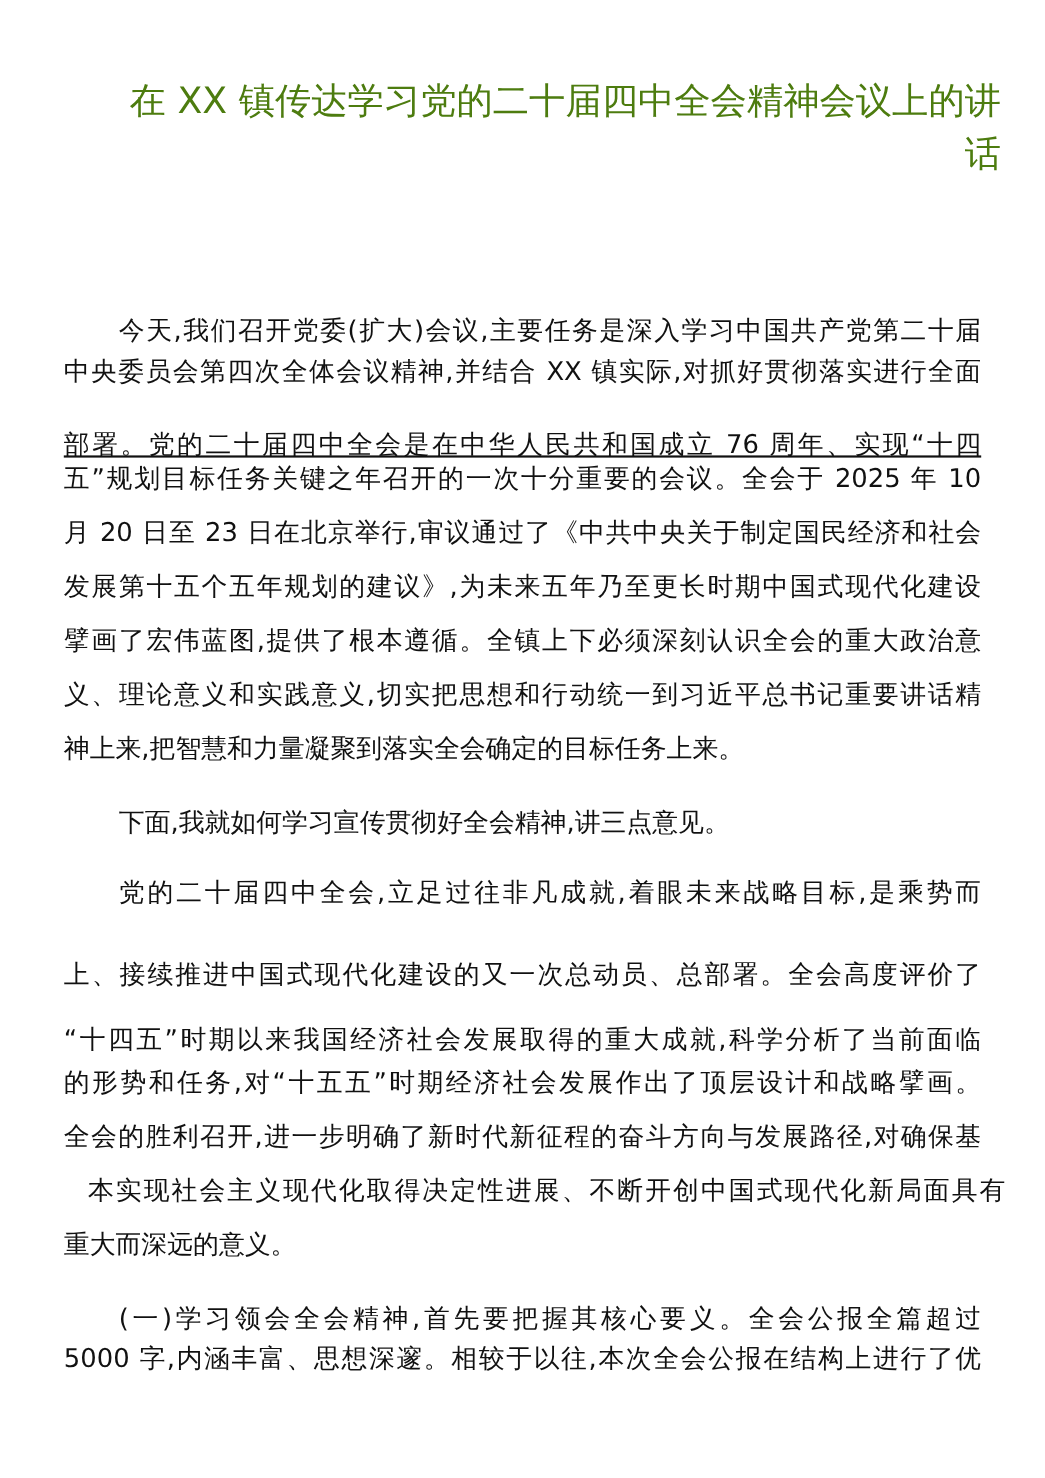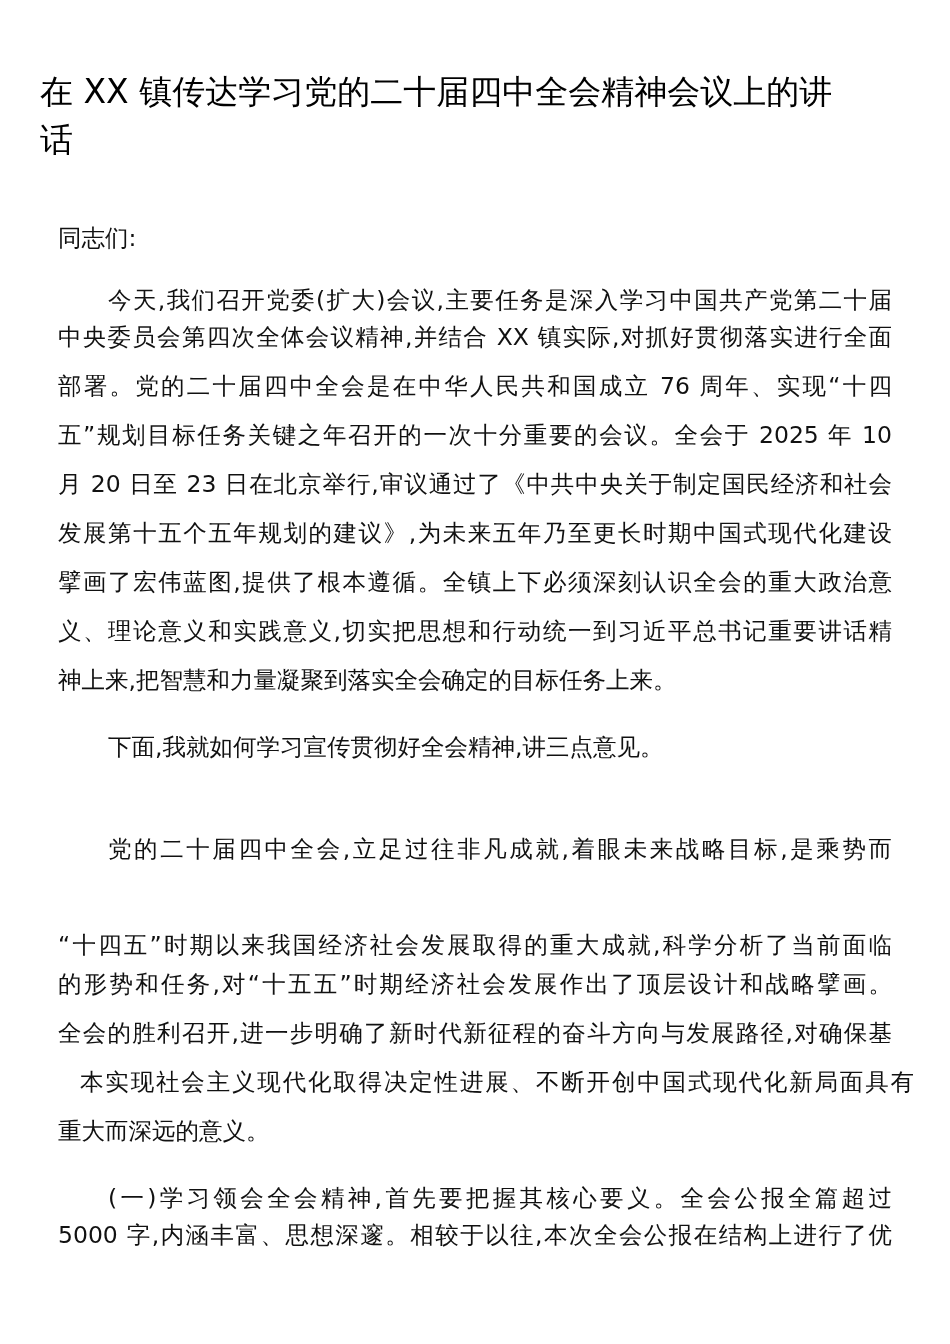--- a/index.html
+++ b/index.html
@@ -19,25 +19,25 @@
     position: absolute;
     left: 0; top: 0;
     width: 950px;
     height: 1344px;
     background: #ffffff;
   }
   .title {
     position: absolute;
     left: 40px;
     width: 870px;
-    text-align: left;
+    text-align: right;
     font-size: 33px;
     line-height: 40px;
     letter-spacing: 0px;
-    color: #000000;
+    color: #4d7c0f;
     white-space: nowrap;
   }
   .title-line-1 { top: 72px; }
   .title-line-2 { top: 120px; }
   .line {
     position: absolute;
     left: 58px;
     width: 834px;
     font-size: 23.5px;
     line-height: 30px;
@@ -51,36 +51,36 @@
   .line.short { text-align-last: left; }
   .heading { font-size: 22px; }
 </style>
 </head>
 <body>
 
 <div class="page">
   <div class="title title-line-1">在 XX 镇传达学习党的二十届四中全会精神会议上的讲</div>
   <div class="title title-line-2">话</div>
 
-  <div class="line short" style="top:223px;">同志们:</div>
 
   <div class="line indent" style="top:273px;">今天,我们召开党委(扩大)会议,主要任务是深入学习中国共产党第二十届</div>
   <div class="line" style="top:322px;">中央委员会第四次全体会议精神,并结合 XX 镇实际,对抓好贯彻落实进行全面</div>
-  <div class="line" style="top:371px;">部署。党的二十届四中全会是在中华人民共和国成立 76 周年、实现“十四</div>
+  <div class="line" style="top:389px;text-decoration:underline;">部署。党的二十届四中全会是在中华人民共和国成立 76 周年、实现“十四</div>
   <div class="line" style="top:420px;">五”规划目标任务关键之年召开的一次十分重要的会议。全会于 2025 年 10</div>
   <div class="line" style="top:469px;">月 20 日至 23 日在北京举行,审议通过了《中共中央关于制定国民经济和社会</div>
   <div class="line" style="top:518px;">发展第十五个五年规划的建议》,为未来五年乃至更长时期中国式现代化建设</div>
   <div class="line" style="top:567px;">擘画了宏伟蓝图,提供了根本遵循。全镇上下必须深刻认识全会的重大政治意</div>
   <div class="line" style="top:616px;">义、理论意义和实践意义,切实把思想和行动统一到习近平总书记重要讲话精</div>
   <div class="line last" style="top:665px;">神上来,把智慧和力量凝聚到落实全会确定的目标任务上来。</div>
 
   <div class="line indent last" style="top:720px;">下面,我就如何学习宣传贯彻好全会精神,讲三点意见。</div>
 
 
-  <div class="line indent" style="top:822px;">党的二十届四中全会,立足过往非凡成就,着眼未来战略目标,是乘势而</div>
+  <div class="line indent" style="top:784px;">党的二十届四中全会,立足过往非凡成就,着眼未来战略目标,是乘势而</div>
+  <div class="line" style="top:871px;">上、接续推进中国式现代化建设的又一次总动员、总部署。全会高度评价了</div>
   <div class="line" style="top:920px;margin-top:10px;">“十四五”时期以来我国经济社会发展取得的重大成就,科学分析了当前面临</div>
   <div class="line" style="top:969px;">的形势和任务,对“十五五”时期经济社会发展作出了顶层设计和战略擘画。</div>
   <div class="line" style="top:1018px;">全会的胜利召开,进一步明确了新时代新征程的奋斗方向与发展路径,对确保基</div>
   <div class="line" style="top:1067px;margin-left:22px;">本实现社会主义现代化取得决定性进展、不断开创中国式现代化新局面具有</div>
   <div class="line last" style="top:1116px;">重大而深远的意义。</div>
 
   <div class="line indent" style="top:1171px;">(一)学习领会全会精神,首先要把握其核心要义。全会公报全篇超过</div>
   <div class="line" style="top:1220px;">5000 字,内涵丰富、思想深邃。相较于以往,本次全会公报在结构上进行了优</div>
 </div>
 

